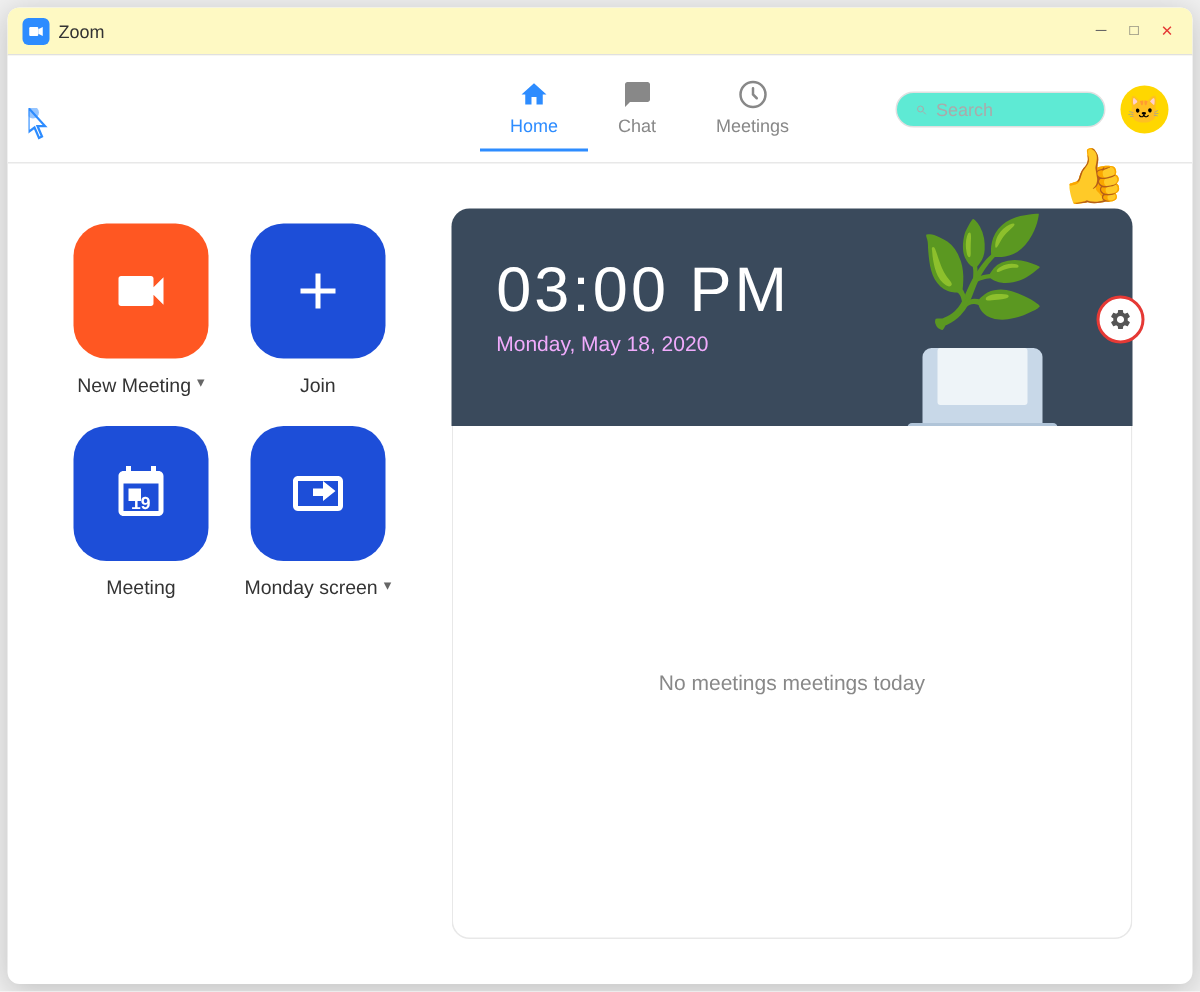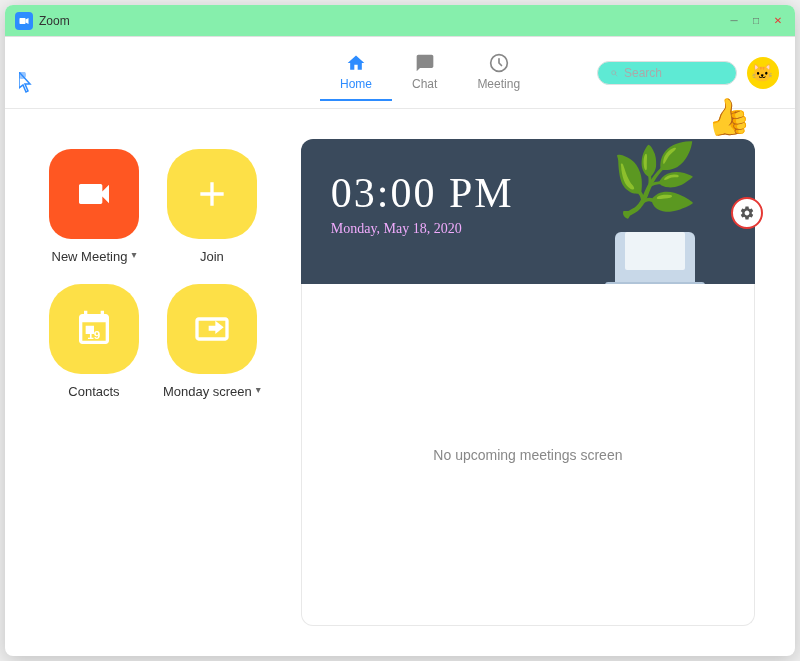--- a/index.html
+++ b/index.html
@@ -18,21 +18,21 @@
       background: #fff;
       border-radius: 8px;
       box-shadow: 0 4px 20px rgba(0,0,0,0.2);
       display: flex;
       flex-direction: column;
       overflow: hidden;
     }
     
     .title-bar {
       height: 32px;
-      background: #86efac;
+      background: #fef9c3;
       border-bottom: 1px solid #e0e0e0;
       display: flex;
       align-items: center;
       padding: 0 10px;
       justify-content: space-between;
       flex-shrink: 0;
     }
     .title-bar-left {
       display: flex;
       align-items: center;
@@ -187,21 +187,21 @@
       width: 90px;
       height: 90px;
       border-radius: 22px;
       border: none;
       cursor: pointer;
       display: flex;
       align-items: center;
       justify-content: center;
     }
     .action-btn.orange { background: #ff5722; }
-    .action-btn.blue { background: #fde047; border-radius: 32px; }
+    .action-btn.blue { background: #1d4ed8; }
     .action-btn svg { width: 40px; height: 40px; fill: white; }
     .action-label {
       font-size: 13px;
       color: #333;
       display: flex;
       align-items: flex-start;
       gap: 4px;
     }
     .chevron {
       font-size: 10px;
@@ -215,21 +215,20 @@
       gap: 0;
     }
     .clock-panel {
       background: #3a4a5c;
       border-radius: 12px 12px 0 0;
       padding: 30px 30px;
       color: white;
       position: relative;
       overflow: hidden;
       min-height: 145px;
-      font-family: Liberation Serif, serif;
     }
     .clock-time {
       font-size: 42px;
       font-weight: 300;
       letter-spacing: 2px;
     }
     .clock-date {
       font-size: 14px;
       color: #f0abfc;
       margin-top: 4px;
@@ -306,21 +305,21 @@
           <path d="M20 2H4c-1.1 0-2 .9-2 2v18l4-4h14c1.1 0 2-.9 2-2V4c0-1.1-.9-2-2-2z"></path>
         </svg>
         <span>Chat</span>
       </div>
 
       <div class="nav-tab">
         <svg viewBox="0 0 24 24" fill="#888">
           <circle cx="12" cy="12" r="10" stroke="#888" stroke-width="2" fill="none"></circle>
           <path d="M12 7v5l3 3" stroke="#888" stroke-width="2" fill="none" stroke-linecap="round"></path>
         </svg>
-        <span>Meeting</span>
+        <span>Meetings</span>
       </div>
 
     </div>
 
     <div class="nav-right">
       <div class="search-bar">
         <svg width="14" height="14" viewBox="0 0 24 24" fill="#aaa">
           <path d="M21 21l-4.35-4.35M17 11A6 6 0 1 1 5 11a6 6 0 0 1 12 0z" stroke="#aaa" stroke-width="2" fill="none" stroke-linecap="round"></path>
         </svg>
         <input type="text" placeholder="Search" style="">
@@ -371,21 +370,21 @@
       </div>
 
       <div class="action-item">
         <button class="action-btn blue">
           <svg viewBox="0 0 24 24">
             <path d="M19 3h-1V1h-2v2H8V1H6v2H5C3.9 3 3 3.9 3 5v14c0 1.1.9 2 2 2h14c1.1 0 2-.9 2-2V5c0-1.1-.9-2-2-2zm0 16H5V8h14v11zM7 10h5v5H7z"></path>
             <text x="8" y="18" font-size="7" fill="white" font-weight="bold">19</text>
           </svg>
         </button>
         <div class="action-label">
-          <span>Contacts</span>
+          <span>Meeting</span>
         </div>
       </div>
 
       <div class="action-item">
         <button class="action-btn blue">
           <svg viewBox="0 0 24 24">
             <path d="M20 5H4c-1.1 0-2 .9-2 2v10c0 1.1.9 2 2 2h16c1.1 0 2-.9 2-2V7c0-1.1-.9-2-2-2zm0 12H4V7h16v10zm-6-1v-3h-4v-3h4V7l5 4-5 4z"></path>
           </svg>
         </button>
         <div class="action-label">
@@ -405,17 +404,17 @@
 
             <div style="font-size:70px;line-height:1;">🌿</div>
             <div style="width:80px;height:50px;background:#c8d8e8;border-radius:6px 6px 0 0;margin:0 auto;position:relative;top:10px;">
               <div style="width:60px;height:38px;background:#eef4f8;margin:6px auto;border-radius:2px;"></div>
             </div>
             <div style="width:100px;height:6px;background:#b0c4d8;border-radius:3px;margin:0 auto;position:relative;top:10px;"></div>
           </div>
         </div>
       </div>
       <div class="meetings-panel">
-        <span class="no-meetings">No upcoming meetings screen</span>
+        <span class="no-meetings">No meetings meetings today</span>
       </div>
     </div>
   </div>
 </div>
 
 </body></html>

